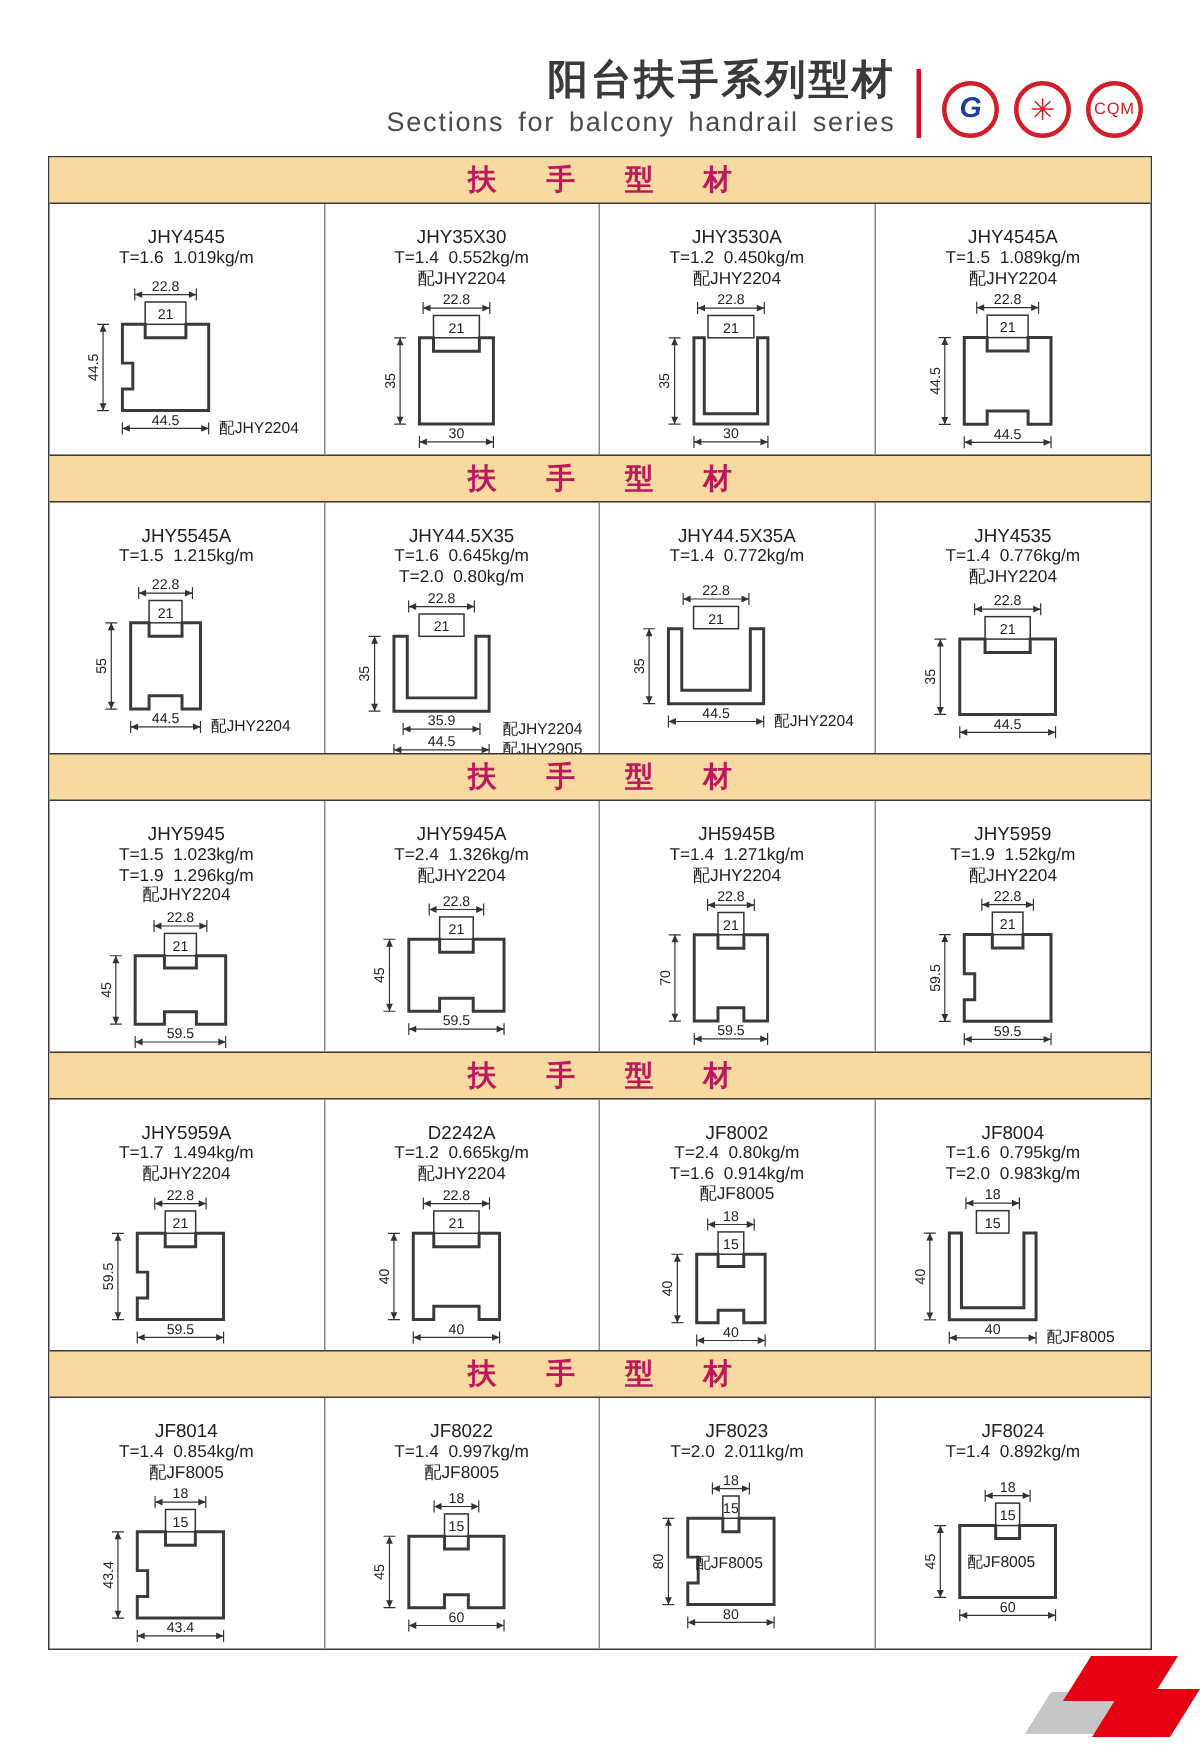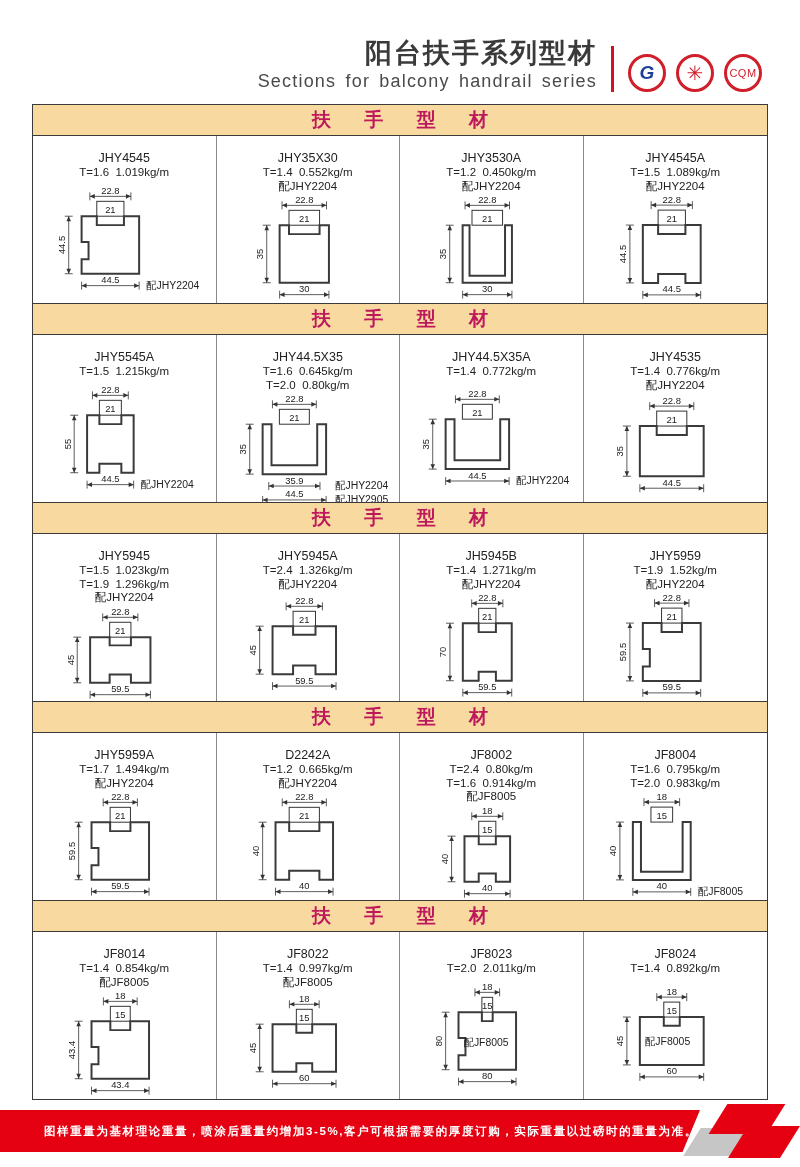--- a/index.html
+++ b/index.html
@@ -716,27 +716,18 @@
               <text x="88" y="89.5" font-size="9.5" fill="#222" text-anchor="middle">60</text>
               <text x="61" y="59.839999999999996" font-size="10.5" fill="#222">配JF8005</text>
             </svg>
           </div>
         </div>
     </div>
   </div>
   </main>
 
 <footer id="page-footer">
-  <div class="footer-bar">
-    <span class="footer-note">图样重量为基材理论重量，喷涂后重量约增加3-5%,客户可根据需要的厚度订购，实际重量以过磅时的重量为准。</span>
-    <div class="brand">
-      <span>JIAHUA</span>
-      <span>ALUMINIUM</span>
-    </div>
-    <div class="bar-sep"></div>
-    <div class="page-num">207</div>
-  </div>
   <div class="deco">
     <div class="para para-gray"></div>
     <div class="para para-red1"></div>
     <div class="para para-red2"></div>
   </div>
 </footer>
 
 </body></html>

